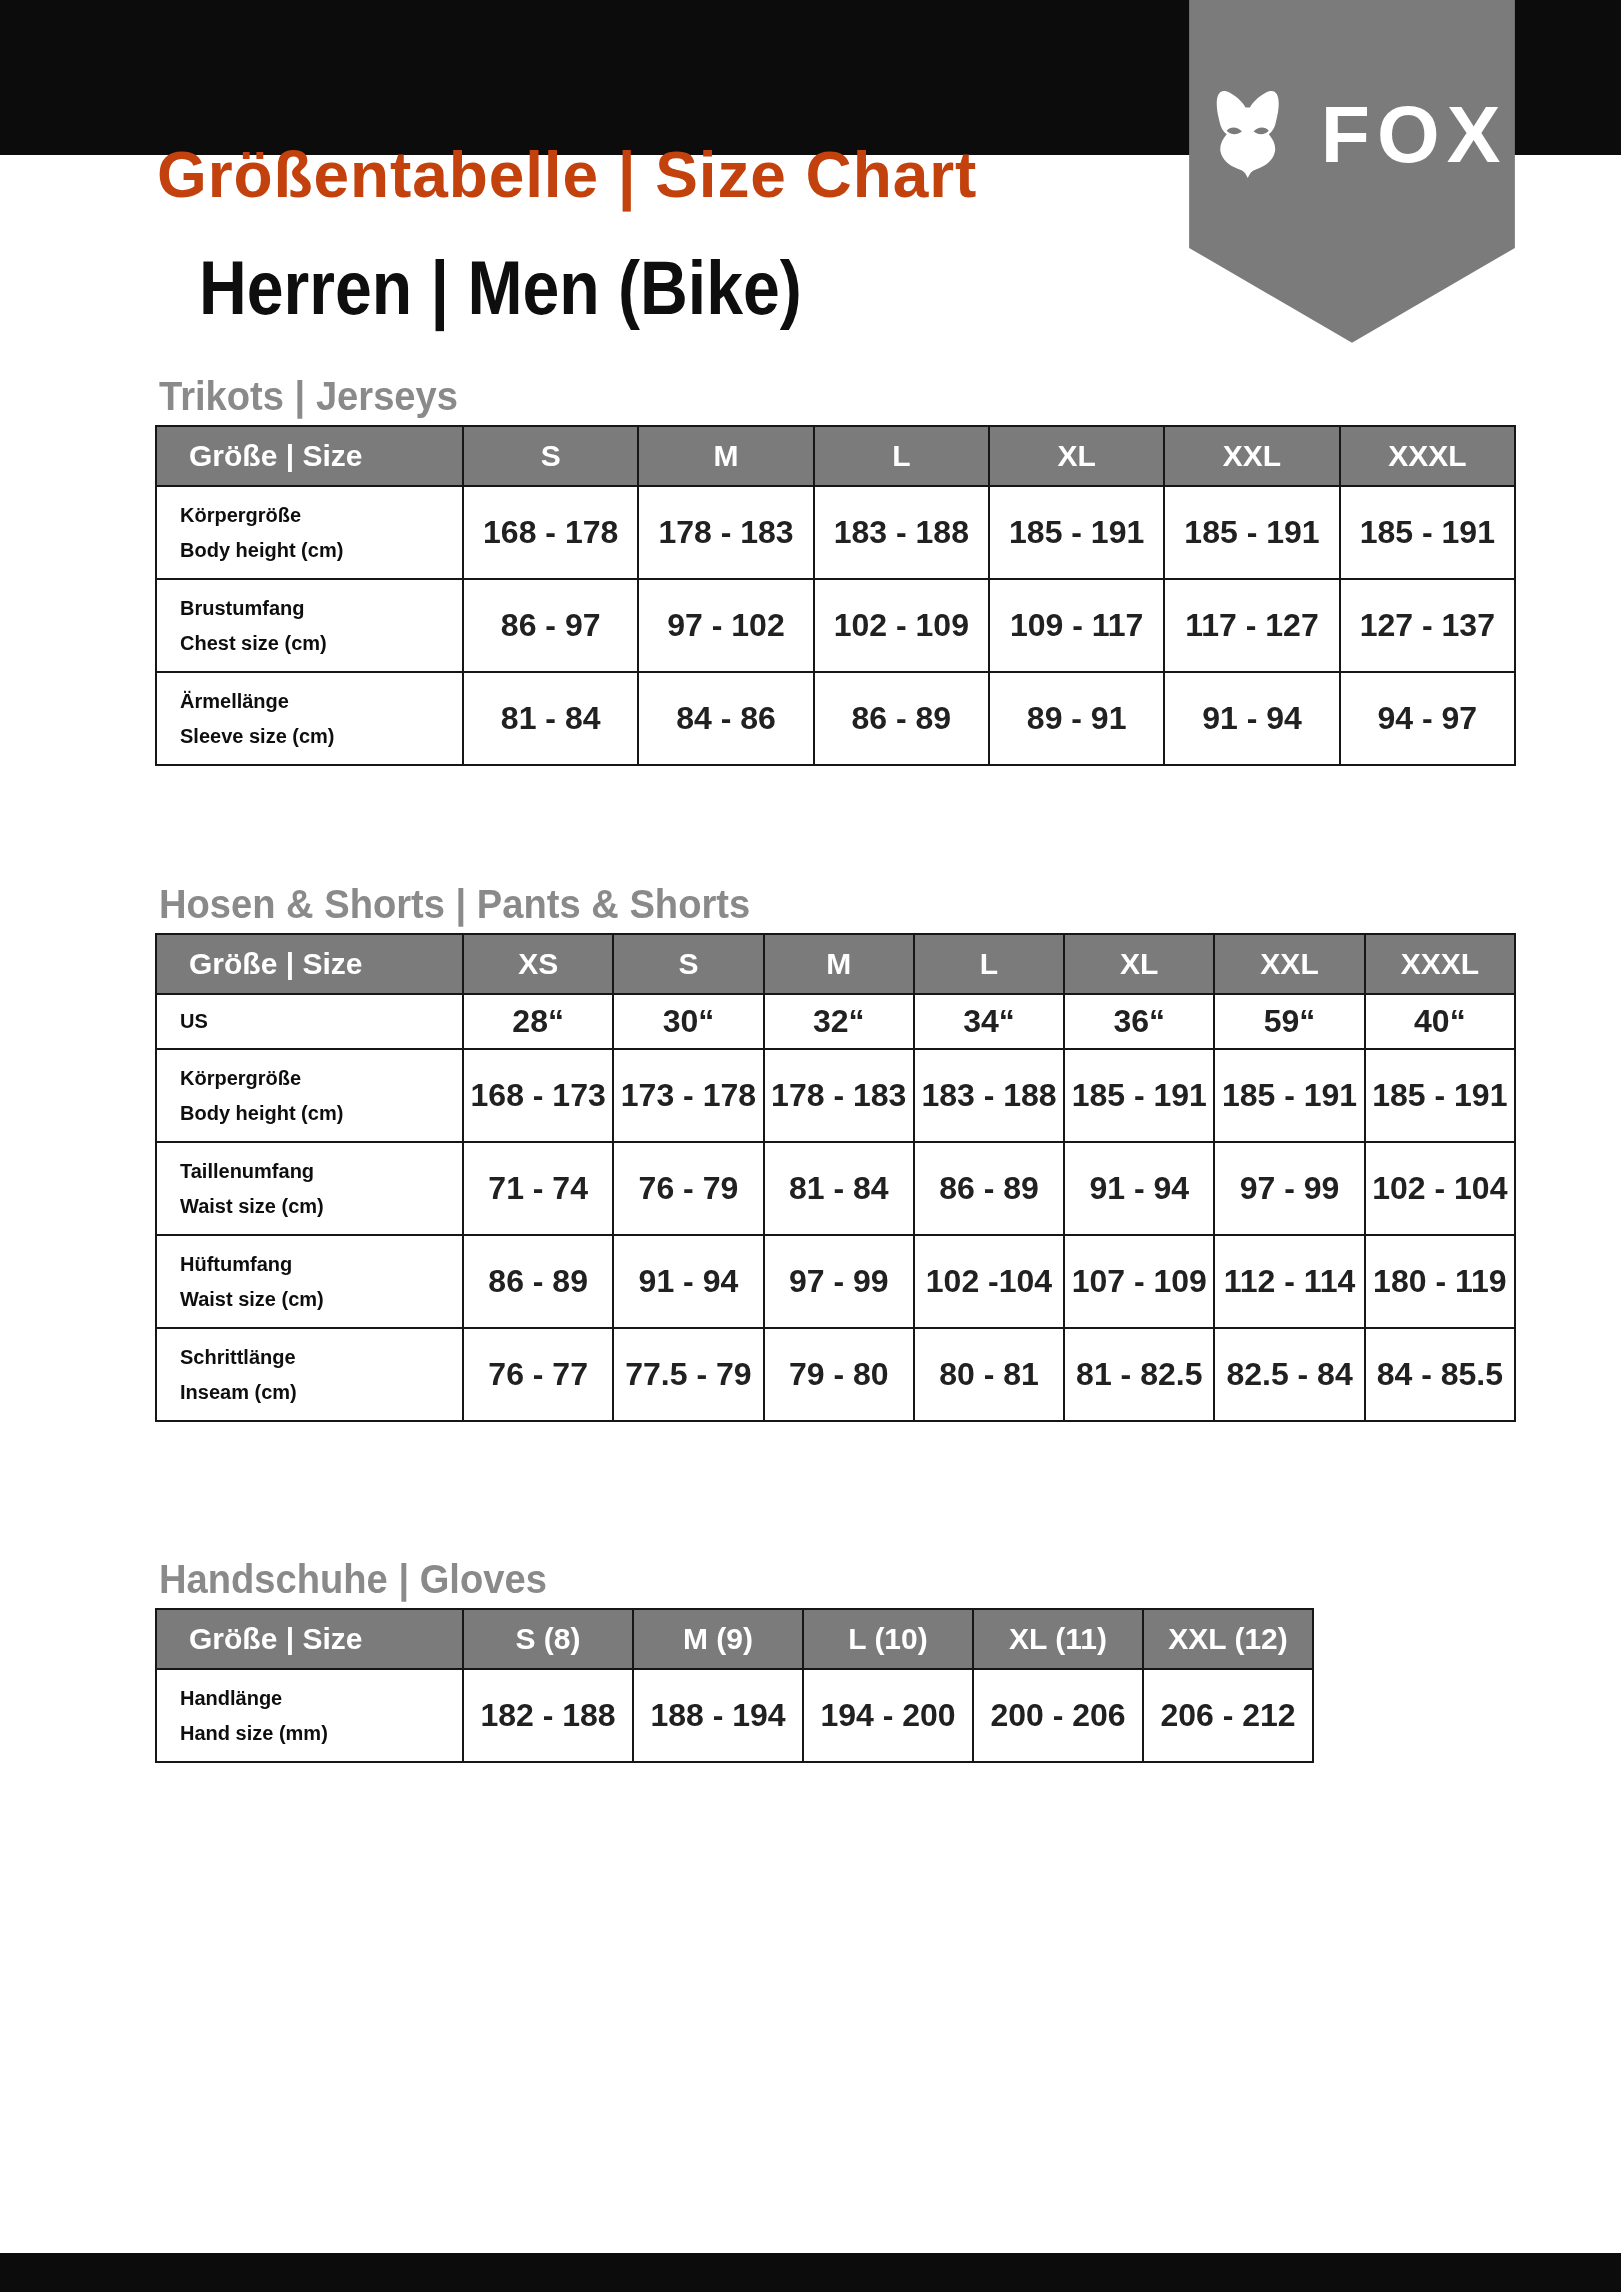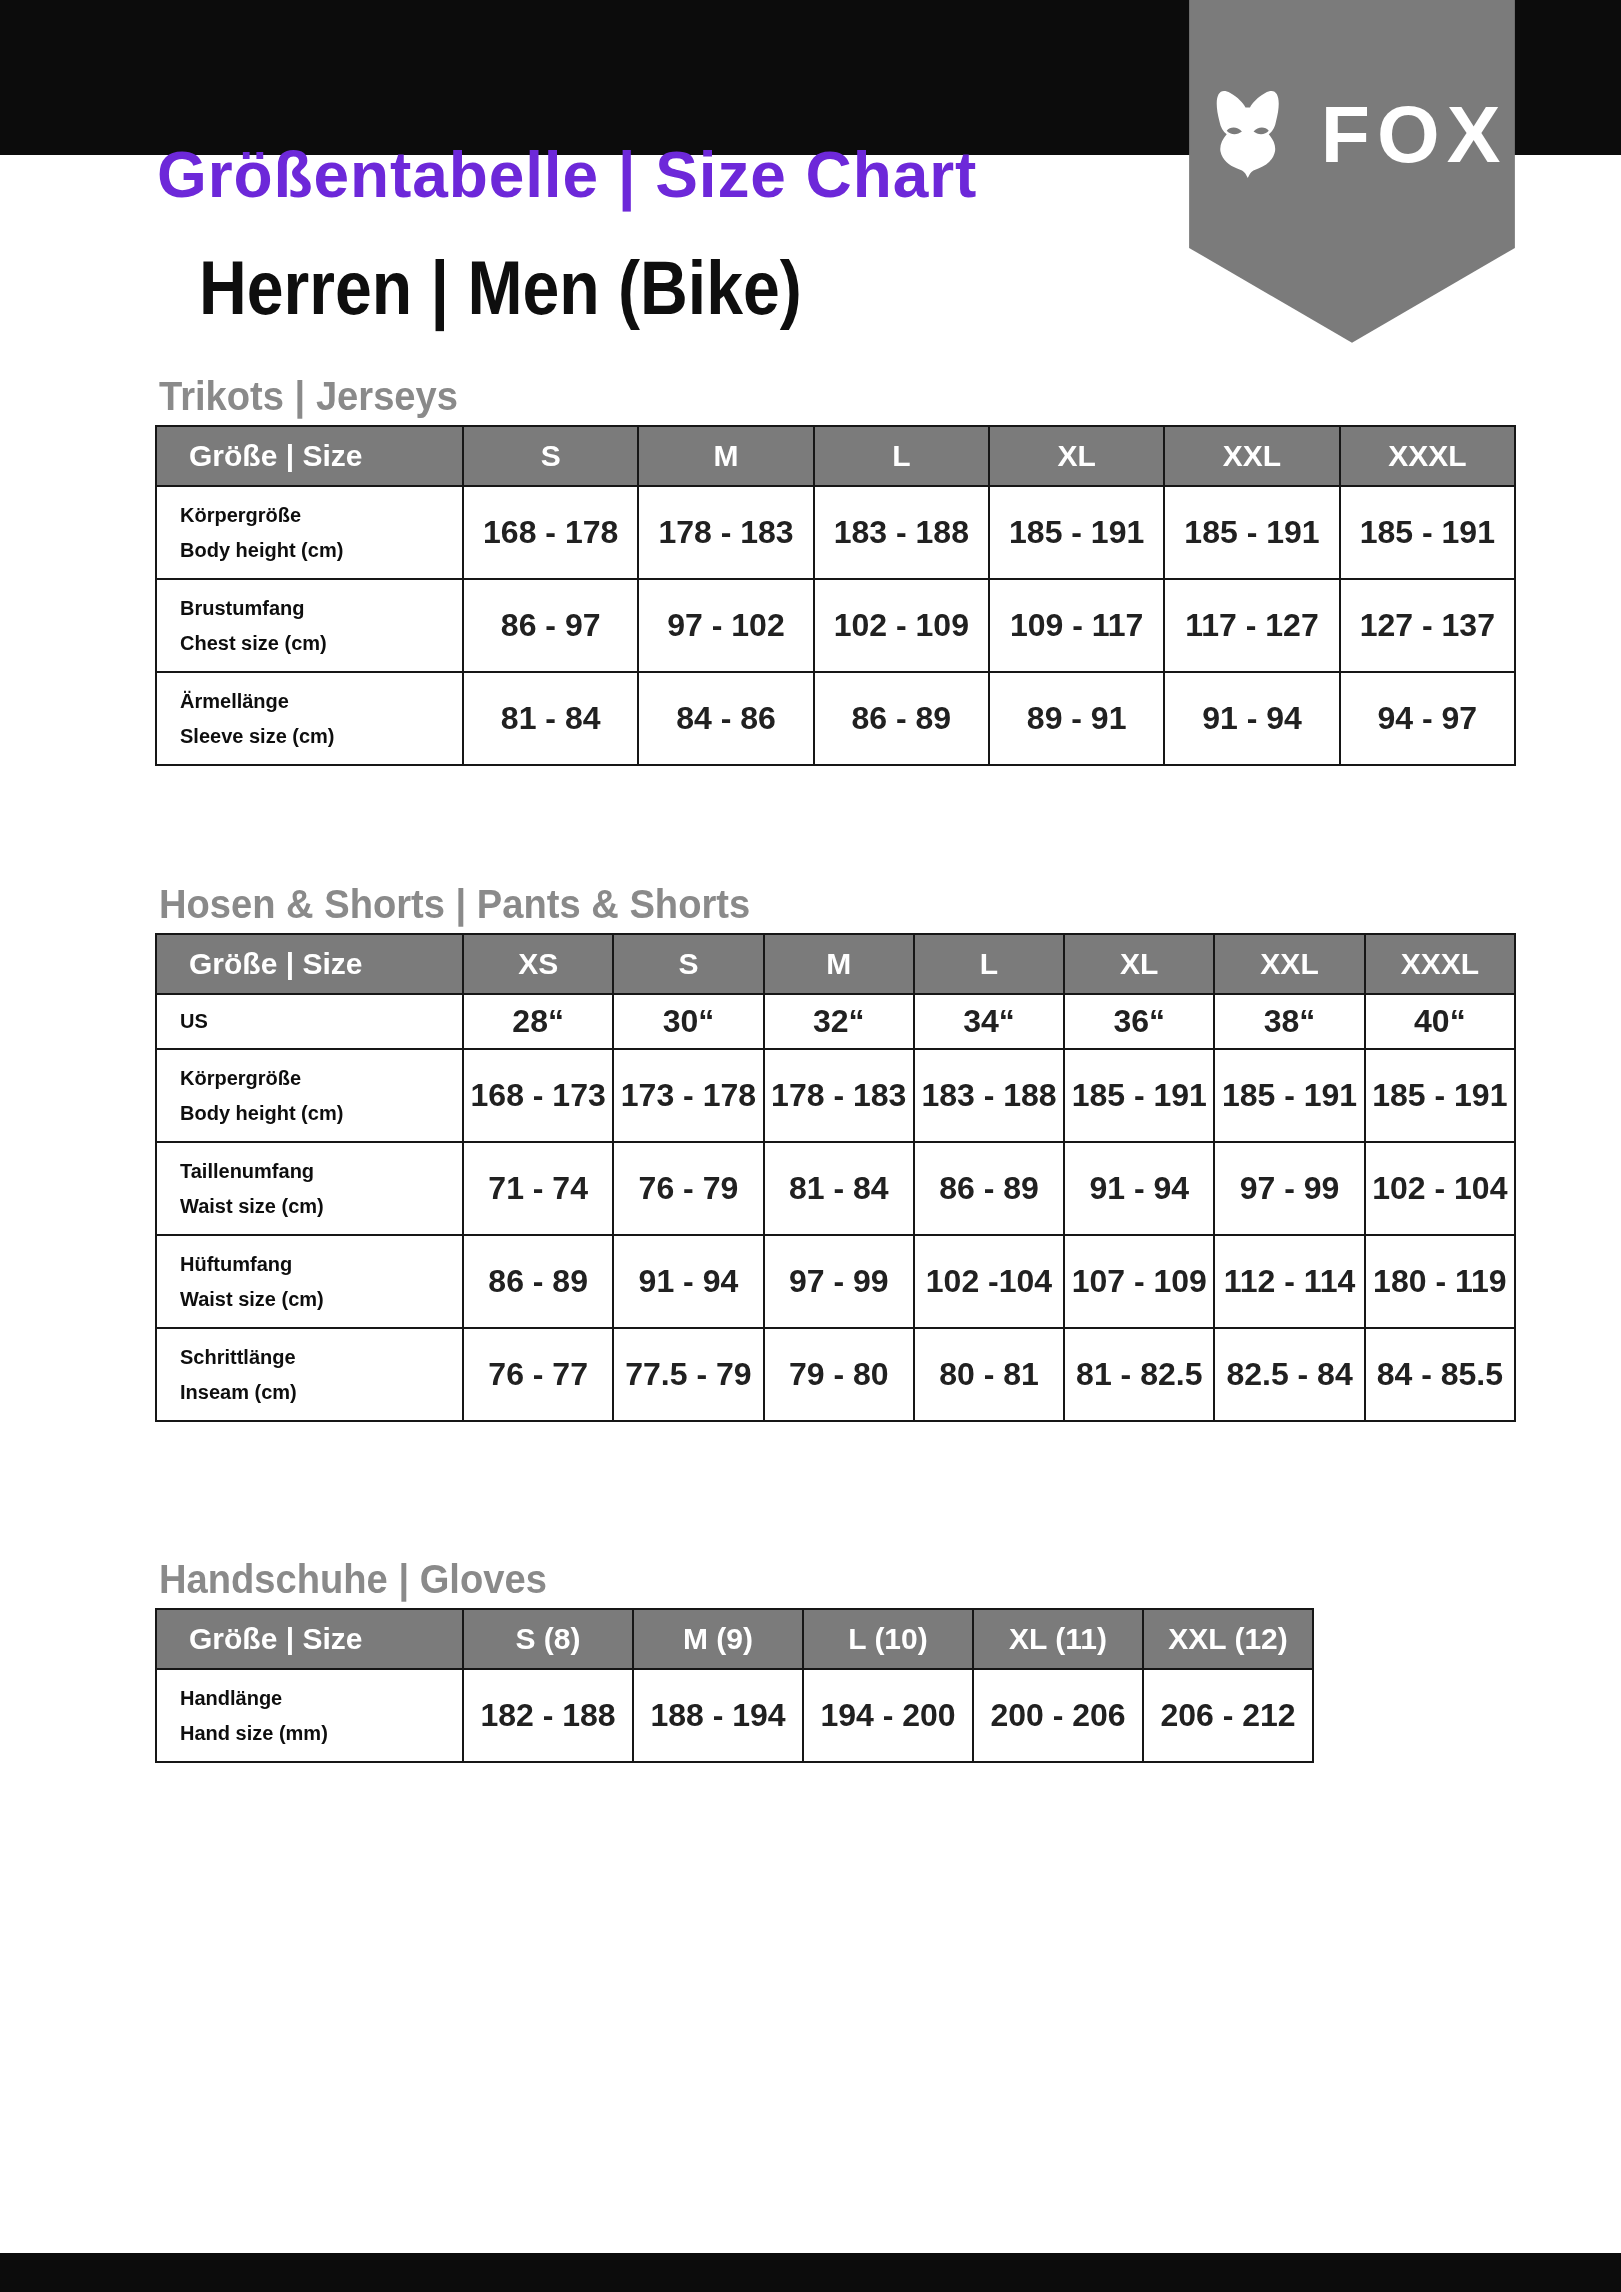--- a/index.html
+++ b/index.html
@@ -4,21 +4,21 @@
 <style>
   html,body{margin:0;padding:0;}
   body{
     width:1621px;height:2293px;position:relative;background:#ffffff;
     font-family:"Liberation Sans",sans-serif;overflow:hidden;
   }
   .topbar{position:absolute;left:0;top:0;width:1621px;height:155px;background:#0c0c0c;z-index:1;}
   .footbar{position:absolute;left:0;top:2253px;width:1621px;height:39px;background:#0c0c0c;}
   .title1{
     position:absolute;left:157px;top:100px;z-index:2;
-    font-size:64px;font-weight:bold;color:#6d28d9;line-height:1;letter-spacing:0.9px;white-space:nowrap;
+    font-size:64px;font-weight:bold;color:#c2410c;line-height:1;letter-spacing:0.9px;white-space:nowrap;
   }
   .title2{
     position:absolute;left:199px;top:187px;z-index:2;
     font-size:76px;font-weight:bold;color:#0e0e0e;line-height:1;white-space:nowrap;
     transform:scaleX(0.87);transform-origin:left center;
   }
   .banner{position:absolute;left:1189px;top:0;z-index:5;}
   .banner text{
     font-family:"Liberation Sans",sans-serif;font-size:90px;font-weight:bold;
     letter-spacing:8px;fill:#ffffff;
@@ -166,21 +166,21 @@
       <tbody>
         <tr class="single">
           <th class="lbl">
             <div>US</div>
           </th>
           <td>28“</td>
           <td>30“</td>
           <td>32“</td>
           <td>34“</td>
           <td>36“</td>
-          <td>38“</td>
+          <td>59“</td>
           <td>40“</td>
         </tr>
         <tr>
           <th class="lbl">
             <div>Körpergröße</div>
             <div>Body height (cm)</div>
           </th>
           <td>168 - 173</td>
           <td>173 - 178</td>
           <td>178 - 183</td>

